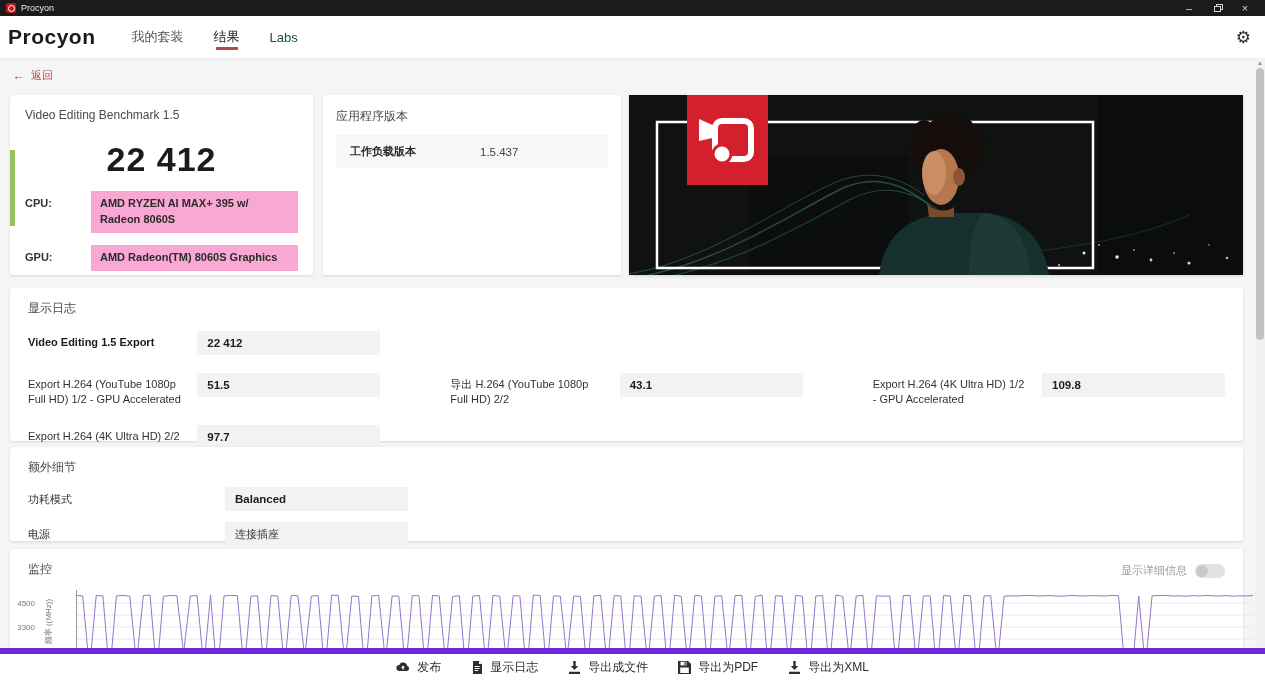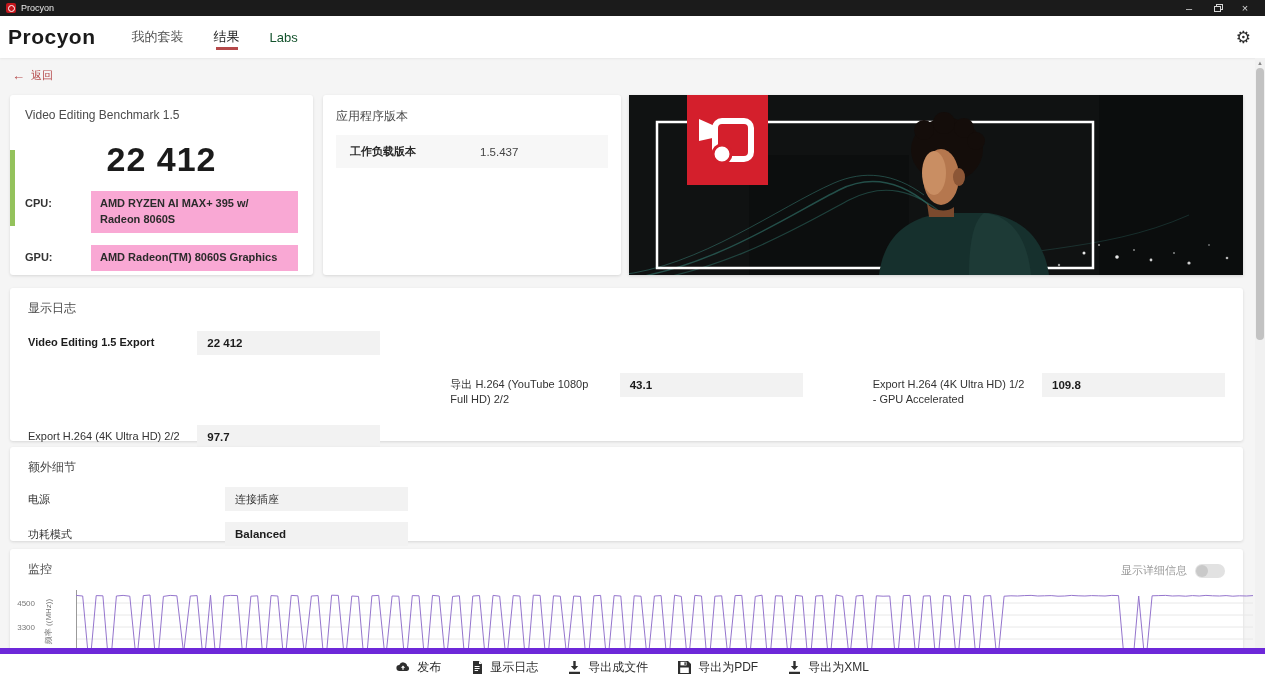--- a/index.html
+++ b/index.html
@@ -193,44 +193,48 @@
     </svg>
   </div>
 
   <div class="card detail-card">
     <div class="card-title">显示日志</div>
     <div class="detail-grid">
       <div class="detail-cell c1 bold">
         <div class="detail-label">Video Editing 1.5 Export</div>
         <div class="detail-value">22 412</div>
       </div>
+      <div class="detail-cell c2">
+        <div class="detail-label">Export H.264 (YouTube 1080p Full HD) 1/2 - GPU Accelerated</div>
+        <div class="detail-value">51.5</div>
+      </div>
       <div class="detail-cell c3">
         <div class="detail-label">导出 H.264 (YouTube 1080p Full HD) 2/2</div>
         <div class="detail-value">43.1</div>
       </div>
       <div class="detail-cell c4">
         <div class="detail-label">Export H.264 (4K Ultra HD) 1/2 - GPU Accelerated</div>
         <div class="detail-value">109.8</div>
       </div>
       <div class="detail-cell c5">
         <div class="detail-label">Export H.264 (4K Ultra HD) 2/2</div>
         <div class="detail-value">97.7</div>
       </div>
     </div>
   </div>
 
   <div class="card extra-card">
     <div class="card-title">额外细节</div>
     <div class="extra-row">
+      <div class="extra-label">功耗模式</div>
+      <div class="extra-value bold">Balanced</div>
+    </div>
+    <div class="extra-row">
       <div class="extra-label">电源</div>
       <div class="extra-value">连接插座</div>
-    </div>
-    <div class="extra-row">
-      <div class="extra-label">功耗模式</div>
-      <div class="extra-value bold">Balanced</div>
     </div>
   </div>
 
   <div class="card monitor-card">
     <div class="monitor-head">
       <div class="card-title">监控</div>
       <div class="toggle-wrap">
         <span class="toggle-label">显示详细信息</span>
         <span class="toggle"></span>
       </div>

